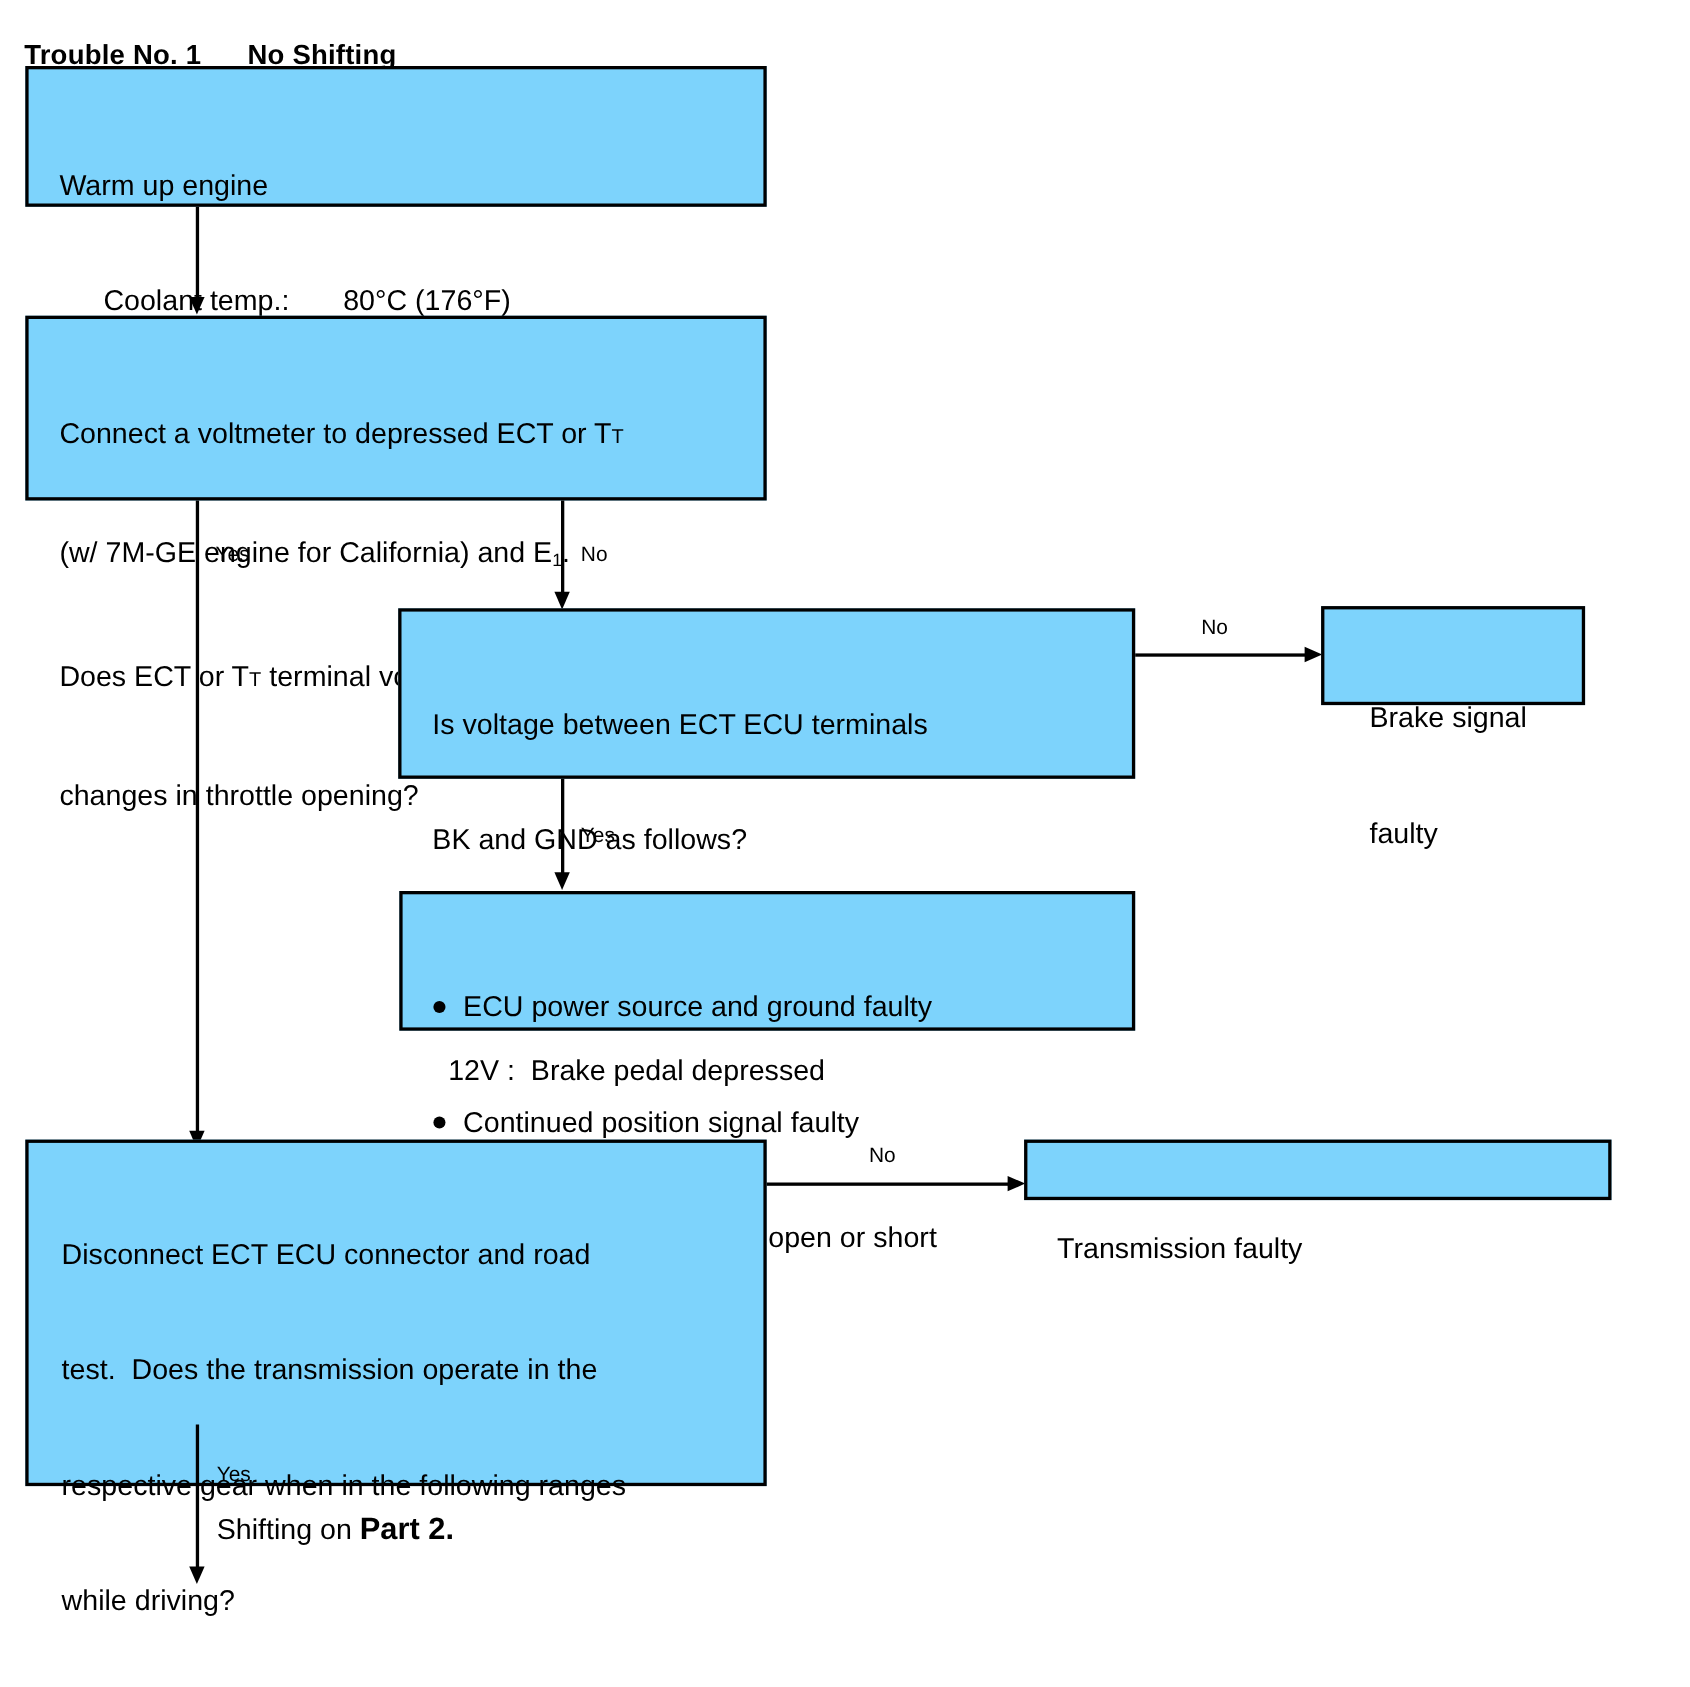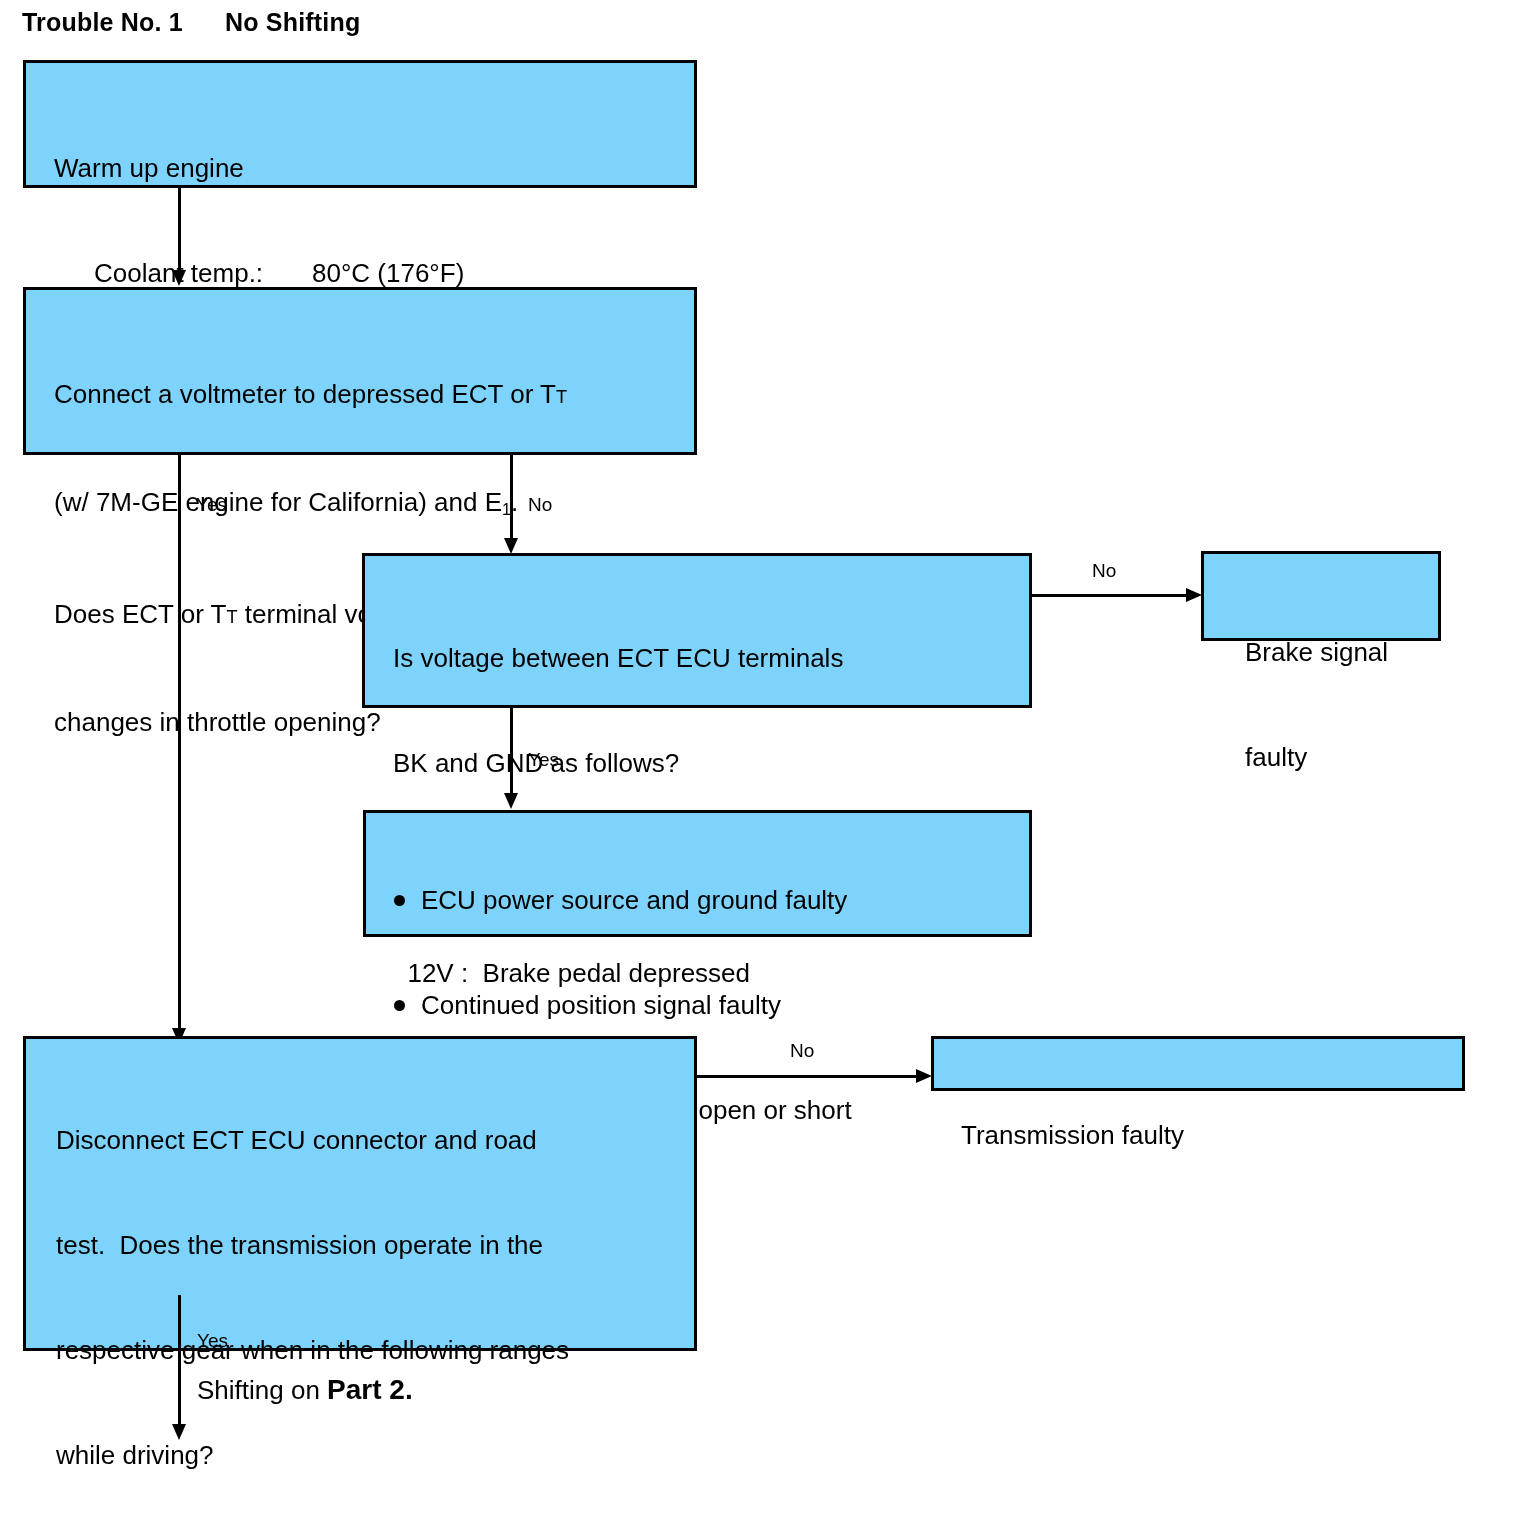--- a/index.html
+++ b/index.html
@@ -19,20 +19,21 @@
     overflow: hidden;
   }
 
   
   .title {
     position: absolute;
     font-weight: bold;
     font-size: 25px;
     letter-spacing: 0.2px;
     white-space: pre;
+    margin-top: 28px;
   }
 
   
   .box {
     position: absolute;
     box-sizing: border-box;
     border: 3px solid #000000;
     background: #7dd3fc;
   }
   .box-inner {
@@ -166,21 +167,21 @@
       <div>Brake signal</div>
       <div>faulty</div>
     </div>
   </div>
 
   <div class="vline" style="left:510px; top:708px; height:86px;"></div>
   <div class="arrow-down" style="left:504px; top:793px;"></div>
   <div class="edge-label" style="left:528px; top:745px;">Yes</div>
 
   <div class="box" style="left:363px; top:810px; width:669px; height:127px;">
-    <div class="box-inner" style="padding:0 0 0 28px;">
+    <div class="box-inner" style="padding:15px 0 0 28px;">
       <div class="bullet-row"><span class="bullet-dot"></span><span>ECU power source and ground faulty</span></div>
       <div class="bullet-row"><span class="bullet-dot"></span><span>Continued position signal faulty</span></div>
       <div class="bullet-row"><span class="bullet-dot"></span><span>ECT or T</span><span class="smallT">T</span><span> terminal wire open or short</span></div>
     </div>
   </div>
 
   <div class="box" style="left:23px; top:1036px; width:674px; height:315px;">
     <div class="box-inner" style="padding:14px 0 0 30px;">
       <div>Disconnect ECT ECU connector and road</div>
       <div>test.  Does the transmission operate in the</div>

